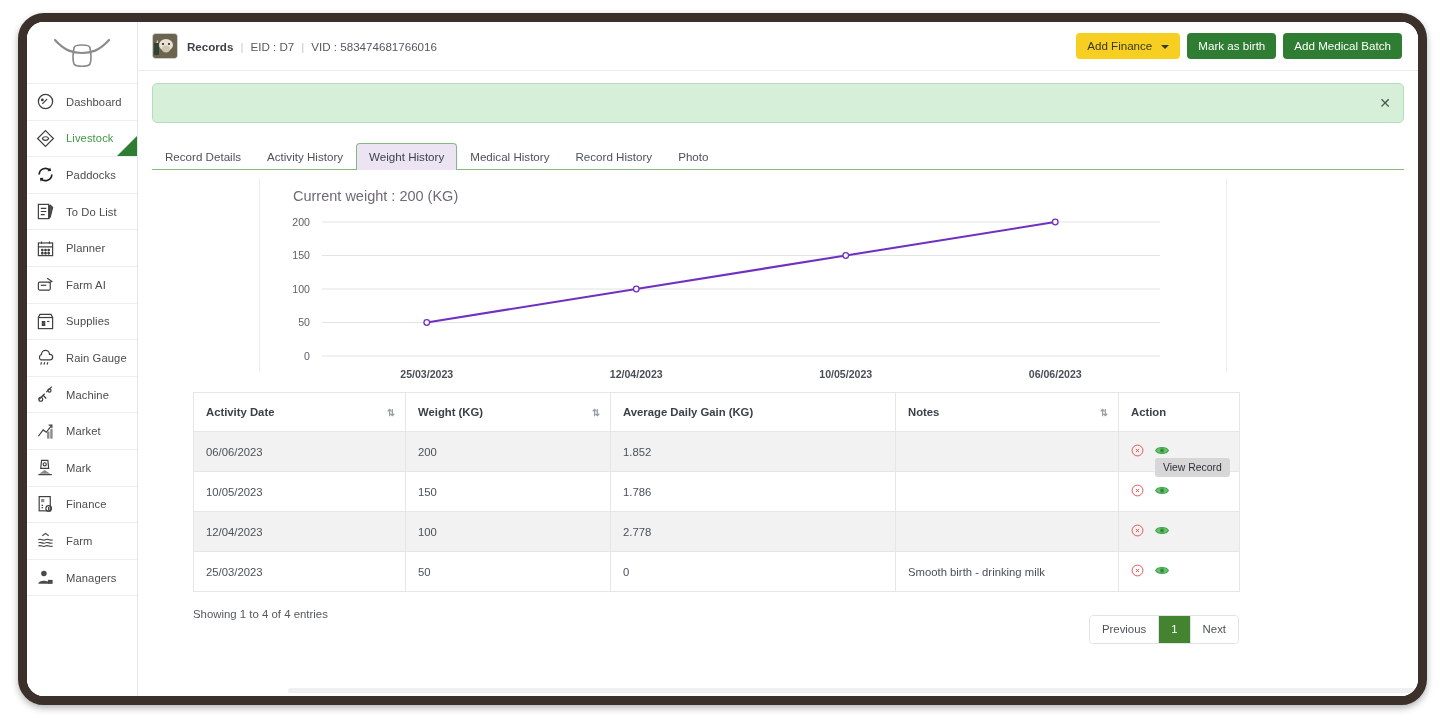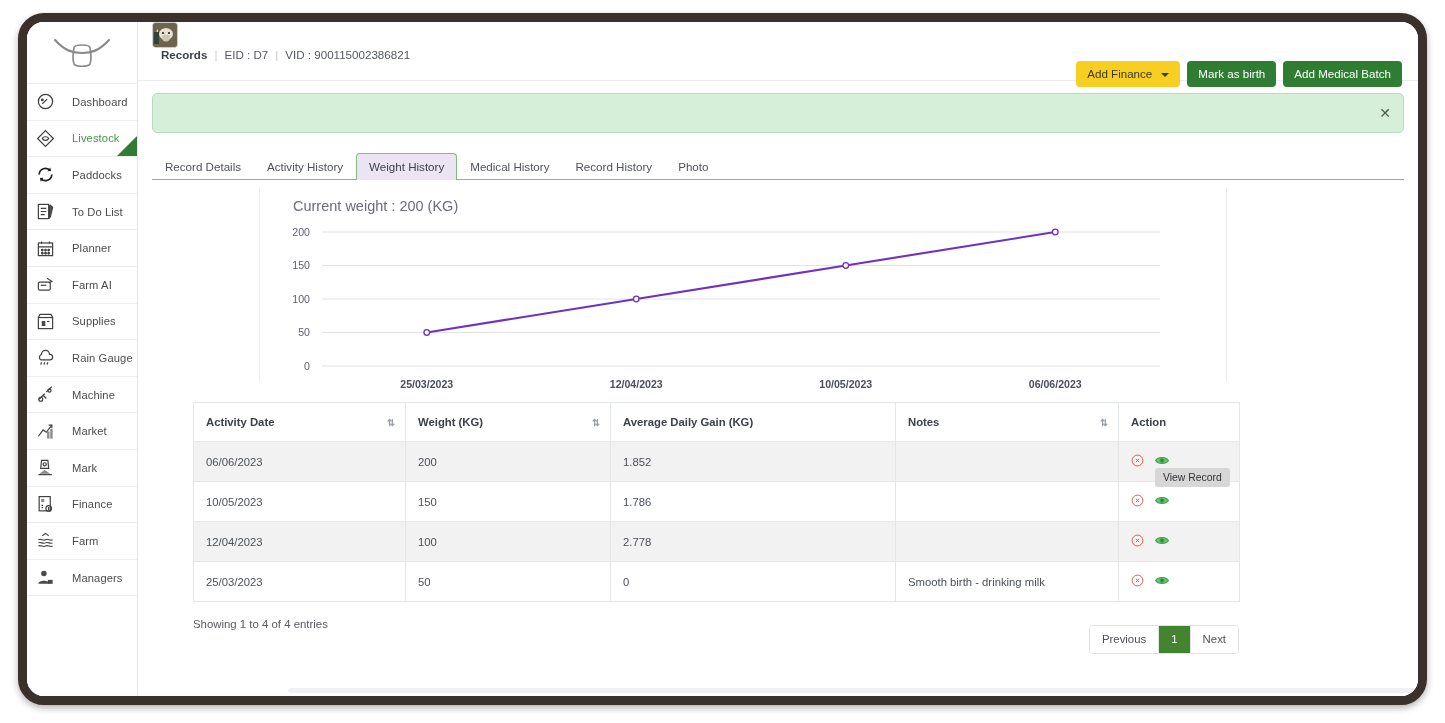--- a/index.html
+++ b/index.html
@@ -37,21 +37,21 @@
   }
   #brand {
     height: 62px;
     display: flex; align-items: center; justify-content: center;
     border-bottom: 1px solid #eceff1;
   }
   .nav-item {
     position: relative;
     height: 36.6px;
     display: flex; align-items: center;
-    gap: 16px;
+    gap: 10px;
     padding-left: 7px;
     border-bottom: 1px solid #eceff1;
     cursor: pointer;
     background: #fff;
   }
   .nav-item .nav-ico {
     width: 22px; height: 22px;
     flex: 0 0 22px;
     display: flex; align-items: center; justify-content: center;
     color: #4a4a4a;
@@ -75,25 +75,24 @@
 
   
   #main {
     position: absolute;
     left: 111px; top: 0; right: 0; bottom: 0;
     background: #ffffff;
   }
 
   
   #page-header {
-    height: 59px;
-    display: flex; 
+    height: 49px;
+    display: flex; align-items: center;
     padding: 0 16px 0 14px;
     border-bottom: 1px solid #e9ecef;
-    flex-direction: column;
   }
   #record-thumb {
     width: 26px; height: 26px;
     border-radius: 4px;
     border: 1px solid #cfcfcf;
     overflow: hidden;
     flex: 0 0 26px;
     background: #8b7a63;
   }
   #breadcrumb {
@@ -481,21 +480,21 @@
           <circle cx="16" cy="10" r="1.1" fill="#2b2520"></circle>
           <path d="M5 6 C3 7 3 11 5 12 Z" fill="#d8d2c2"></path>
           <rect x="1" y="9" width="5" height="12" fill="#2f4434"></rect>
         </svg>
       </div>
       <div id="breadcrumb">
         <span class="crumb-main">Records</span>
         <span class="sep">|</span>
         <span>EID : D7</span>
         <span class="sep">|</span>
-        <span>VID : 900115002386821</span>
+        <span>VID : 583474681766016</span>
       </div>
       <div id="header-actions">
         <button class="btn btn-yellow">
           <span>Add Finance</span><span class="caret-down"></span>
         </button>
         <button class="btn btn-green">Mark as birth</button>
         <button class="btn btn-green">Add Medical Batch</button>
       </div>
     </div>
 

